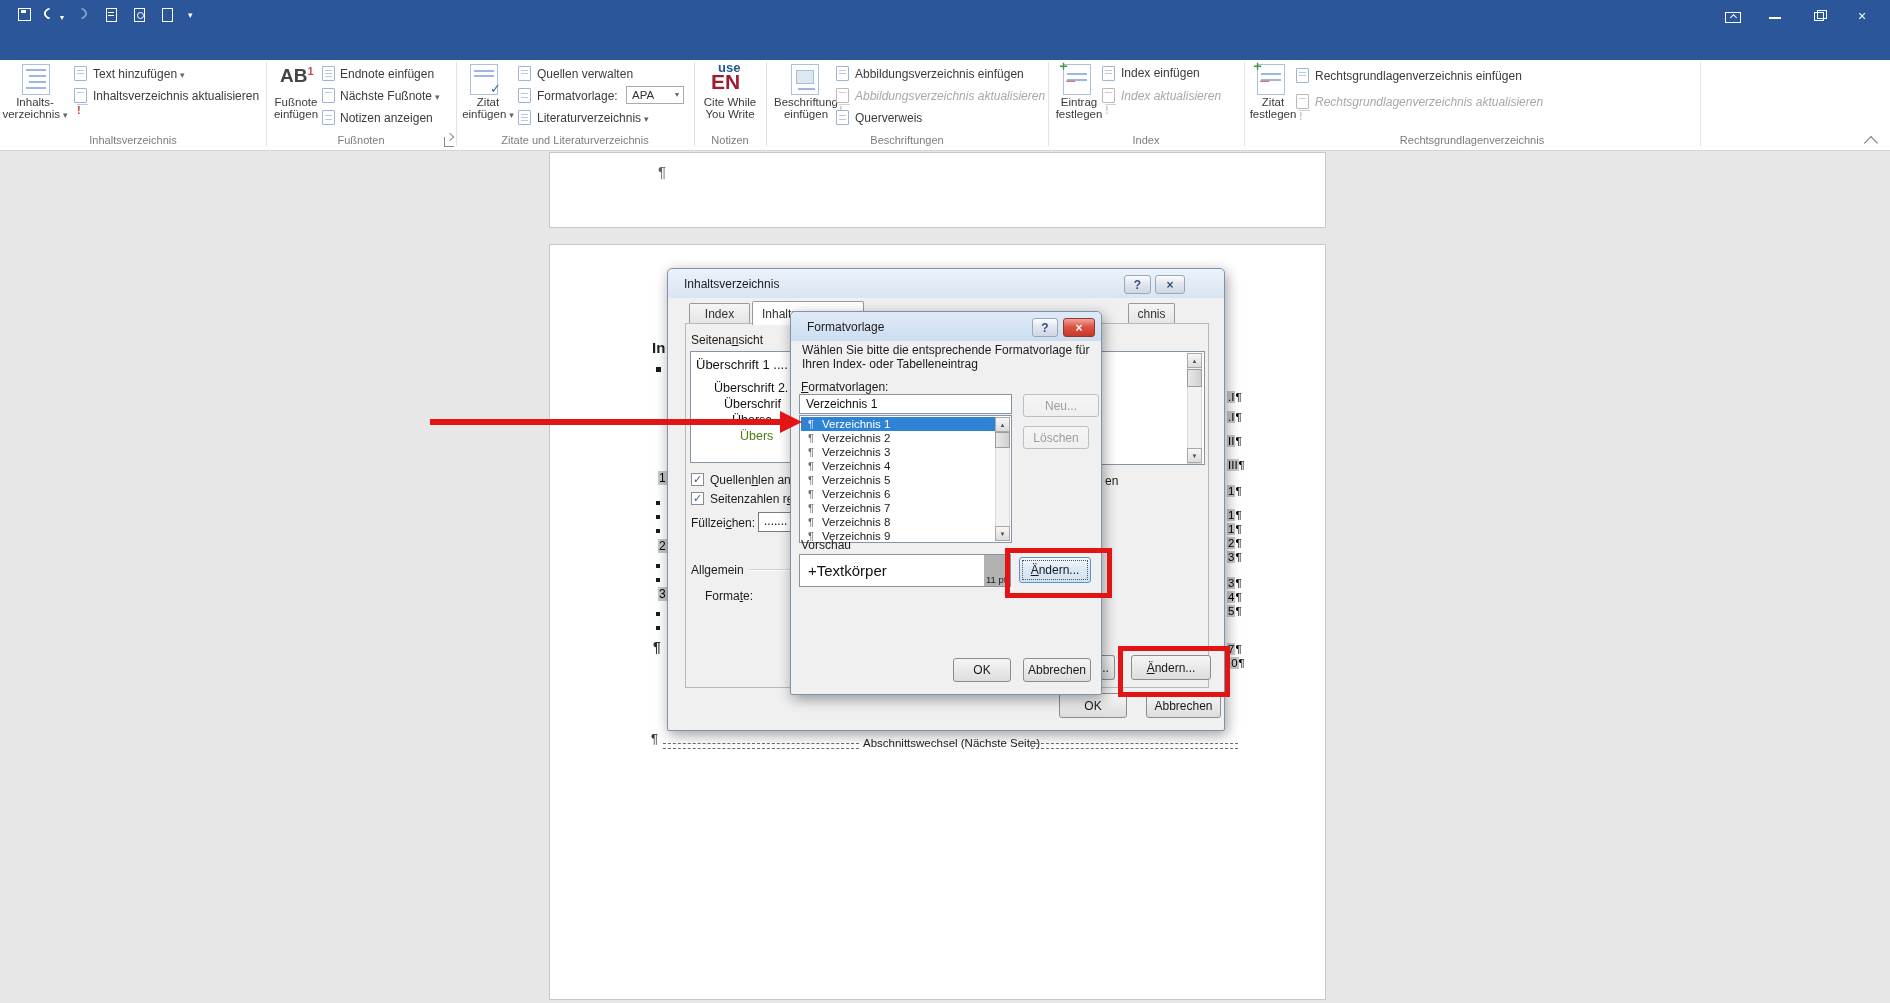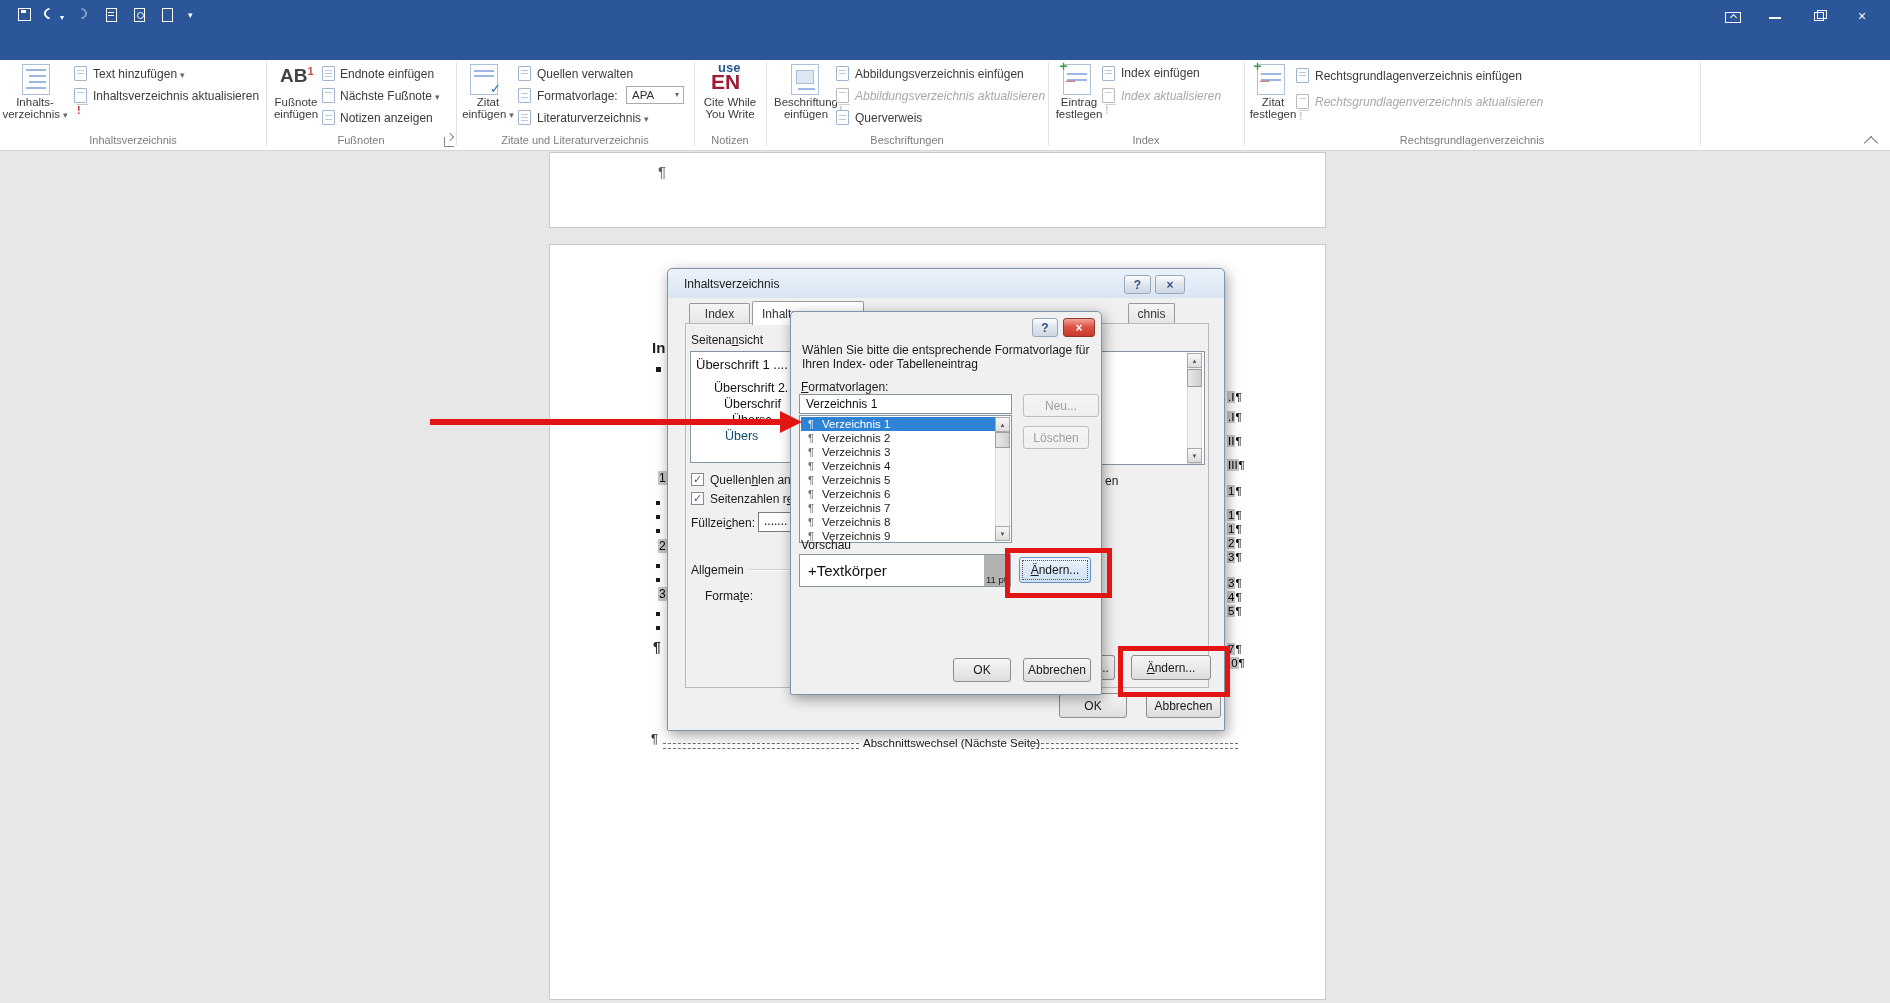--- a/index.html
+++ b/index.html
@@ -366,21 +366,21 @@
 
     <div class="ab" style="left:17px;top:54px;width:522px;height:363px;border:1px solid #b9b9b9;background:#f0f0f0"></div>
 
     <div class="dtext" style="left:23px;top:64px"><span>Seitena</span><span class="u">n</span><span>sicht</span></div>
 
     <div class="sunk" style="left:22px;top:82px;width:260px;height:112px">
       <span class="tx" style="left:5px;top:5px;font-size:13px;color:#111">Überschrift 1 ....</span>
       <span class="tx" style="left:23px;top:29px;font-size:12.5px;color:#111">Überschrift 2.</span>
       <span class="tx" style="left:33px;top:45px;font-size:12.5px;color:#111">Überschrif</span>
       <span class="tx" style="left:41px;top:61px;font-size:12.5px;color:#111">Übersc</span>
-      <span class="tx" style="left:34px;top:77px;font-size:12.5px;color:#0c4a6e">Übers</span>
+      <span class="tx" style="left:49px;top:77px;font-size:12.5px;color:#4d7c0f">Übers</span>
     </div>
 
     <div class="cb" style="left:23px;top:204px">✓</div>
     <div class="dtext" style="left:42px;top:204px"><span>Quellen</span><span class="u">h</span><span>len an</span></div>
     <div class="cb" style="left:23px;top:223px">✓</div>
     <div class="dtext" style="left:42px;top:223px"><span>Seitenzahlen r</span><span class="u">e</span><span>c</span></div>
 
     <div class="dtext" style="left:23px;top:247px"><span>Füllzei</span><span class="u">c</span><span>hen:</span></div>
     <div class="ab" style="left:90px;top:243px;width:60px;height:20px;background:#fff;border:1px solid #7a7a7a;box-sizing:border-box">
       <span class="tx" style="left:5px;top:1px;font-size:12px;color:#111">.......</span>
@@ -400,20 +400,23 @@
 
     <div class="wbtn" style="left:429px;top:386px;width:18px;height:25px;border-left:none;border-radius:0 3px 3px 0">..</div>
     <div class="wbtn" style="left:463px;top:386px;width:80px;height:25px">
         <span><span class="u">Ä</span><span>ndern...</span></span>
       </div>
     <div class="wbtn" style="left:391px;top:424px;width:68px;height:25px">OK</div>
     <div class="wbtn" style="left:478px;top:424px;width:75px;height:25px">Abbrechen</div>
   </div>
 
   <div class="dlg active" style="left:790px;top:311px;width:310px;height:382px;z-index:20">
+    <div class="dlg-title">
+        <span>Formatvorlage</span>
+      </div>
     <div class="aerobtn" style="left:241px;top:6px;width:26px">?</div>
     <div class="aerobtn red" style="left:272px;top:6px;width:32px">×</div>
 
     <div class="dtext" style="left:11px;top:31px">Wählen Sie bitte die entsprechende Formatvorlage für</div>
     <div class="dtext" style="left:11px;top:45px">Ihren Index- oder Tabelleneintrag</div>
 
     <div class="dtext" style="left:10px;top:68px"><span class="u">F</span><span>ormatvorlagen:</span></div>
     <div class="sunk" style="left:8px;top:82px;width:213px;height:20px">
       <span class="tx" style="left:6px;top:2px;font-size:12px;color:#111">Verzeichnis 1</span>
     </div>

